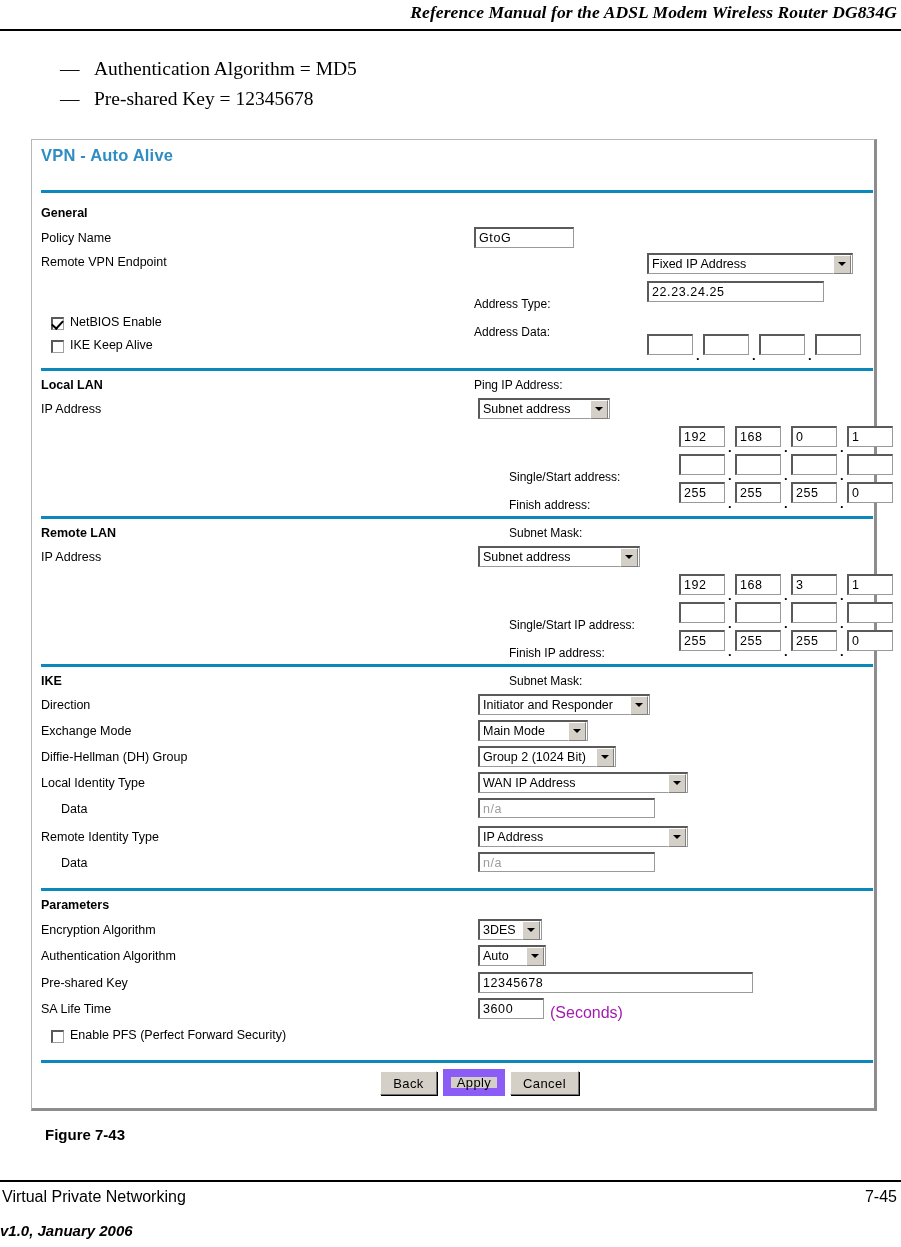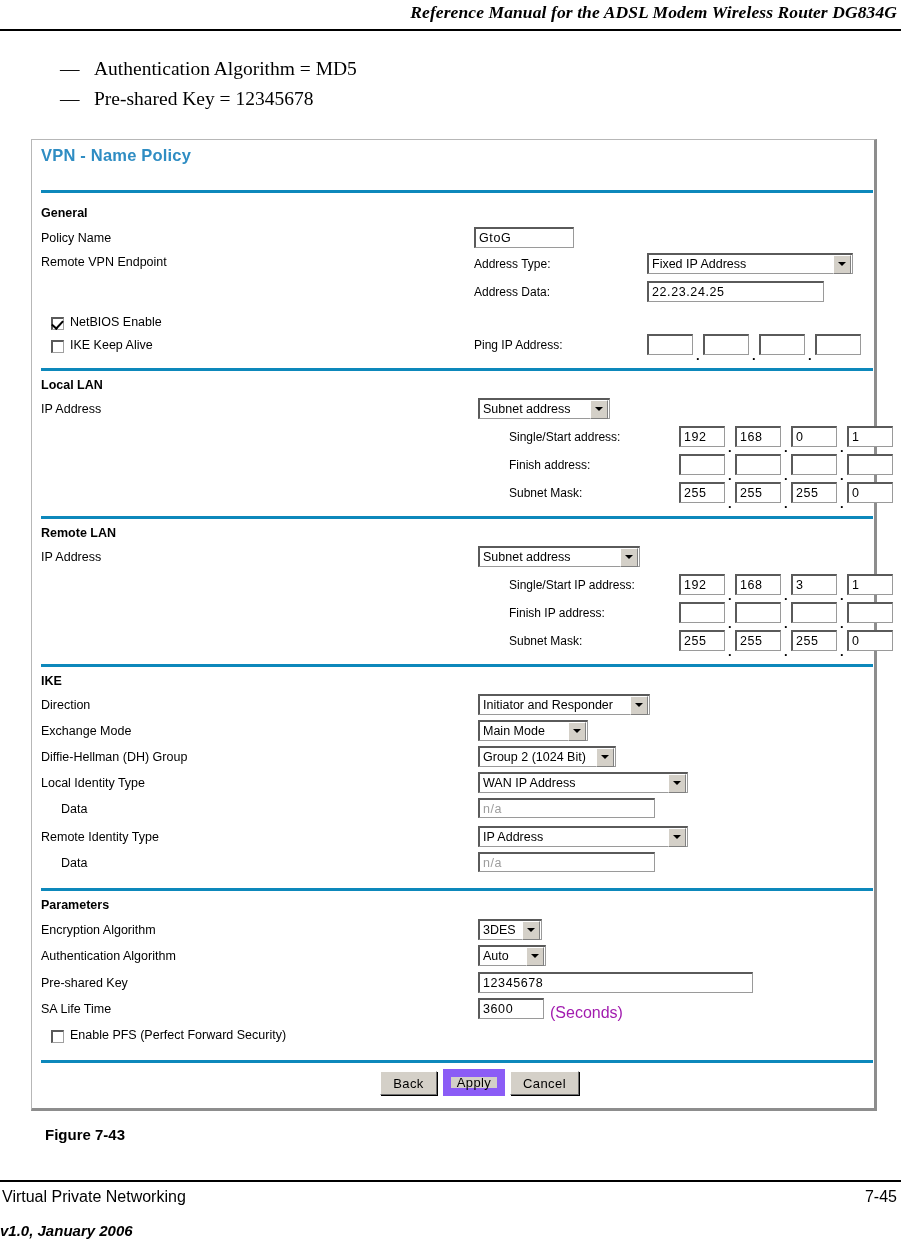--- a/index.html
+++ b/index.html
@@ -28,21 +28,21 @@
   .panel{position:absolute;left:31px;top:139px;width:846px;height:972px;background:#fff;
     border:1px solid #b7b7b7;border-right:3px solid #8d8d8d;border-bottom:3px solid #8d8d8d;
     box-sizing:border-box;}
   .panel-title{position:absolute;left:9px;top:6px;font-size:16.5px;font-weight:bold;
     color:#2f8dc3;letter-spacing:.2px;}
 
   .divider{position:absolute;left:9px;width:832px;height:3px;background:#0d88bb;}
 
   .sec-head{position:absolute;font-size:12.5px;font-weight:bold;color:#000;}
   .lbl{position:absolute;font-size:12.5px;color:#000;white-space:nowrap;}
-  .lbl-sub{position:absolute;font-size:12px;color:#000;white-space:nowrap;}
+  .lbl-sub{position:absolute;font-size:12px;color:#000;white-space:nowrap;margin-top:40px;}
   .note{position:absolute;font-size:16px;color:#a21caf;}
 
   
   .tf{position:absolute;box-sizing:border-box;background:#fff;
     border:1px solid #9a9a9a;border-top:2px solid #5a5a5a;border-left:2px solid #5a5a5a;
     font-family:"Liberation Sans",sans-serif;font-size:12.5px;color:#000;
     padding:0 3px;display:flex;align-items:center;letter-spacing:.6px;}
   .tf.ro{color:#9d9d9d;}
   .octet{width:46px;height:21px;}
   .dot{position:absolute;font-size:13px;font-weight:bold;color:#000;line-height:1;}
@@ -82,21 +82,21 @@
     <span class="bullet-text">Authentication Algorithm = MD5</span>
   </div>
   <div class="bullet-row">
     <span class="bullet-dash">—</span>
     <span class="bullet-text">Pre-shared Key = 12345678</span>
   </div>
 </div>
 
 <div class="panel">
 
-  <div class="panel-title">VPN - Name Policy</div>
+  <div class="panel-title">VPN - Auto Alive</div>
   <div class="divider" style="top:50px"></div>
 
   <div class="sec-head" style="left:9px;top:66px">General</div>
   <div class="lbl" style="left:9px;top:91px">Policy Name</div>
   <div class="tf" style="left:442px;top:87px;width:100px;height:21px">GtoG</div>
 
   <div class="lbl" style="left:9px;top:115px">Remote VPN Endpoint</div>
   <div class="lbl-sub" style="left:442px;top:117px">Address Type:</div>
   <div class="sel" style="left:615px;top:113px;width:206px">
     <span class="selval">Fixed IP Address</span>

